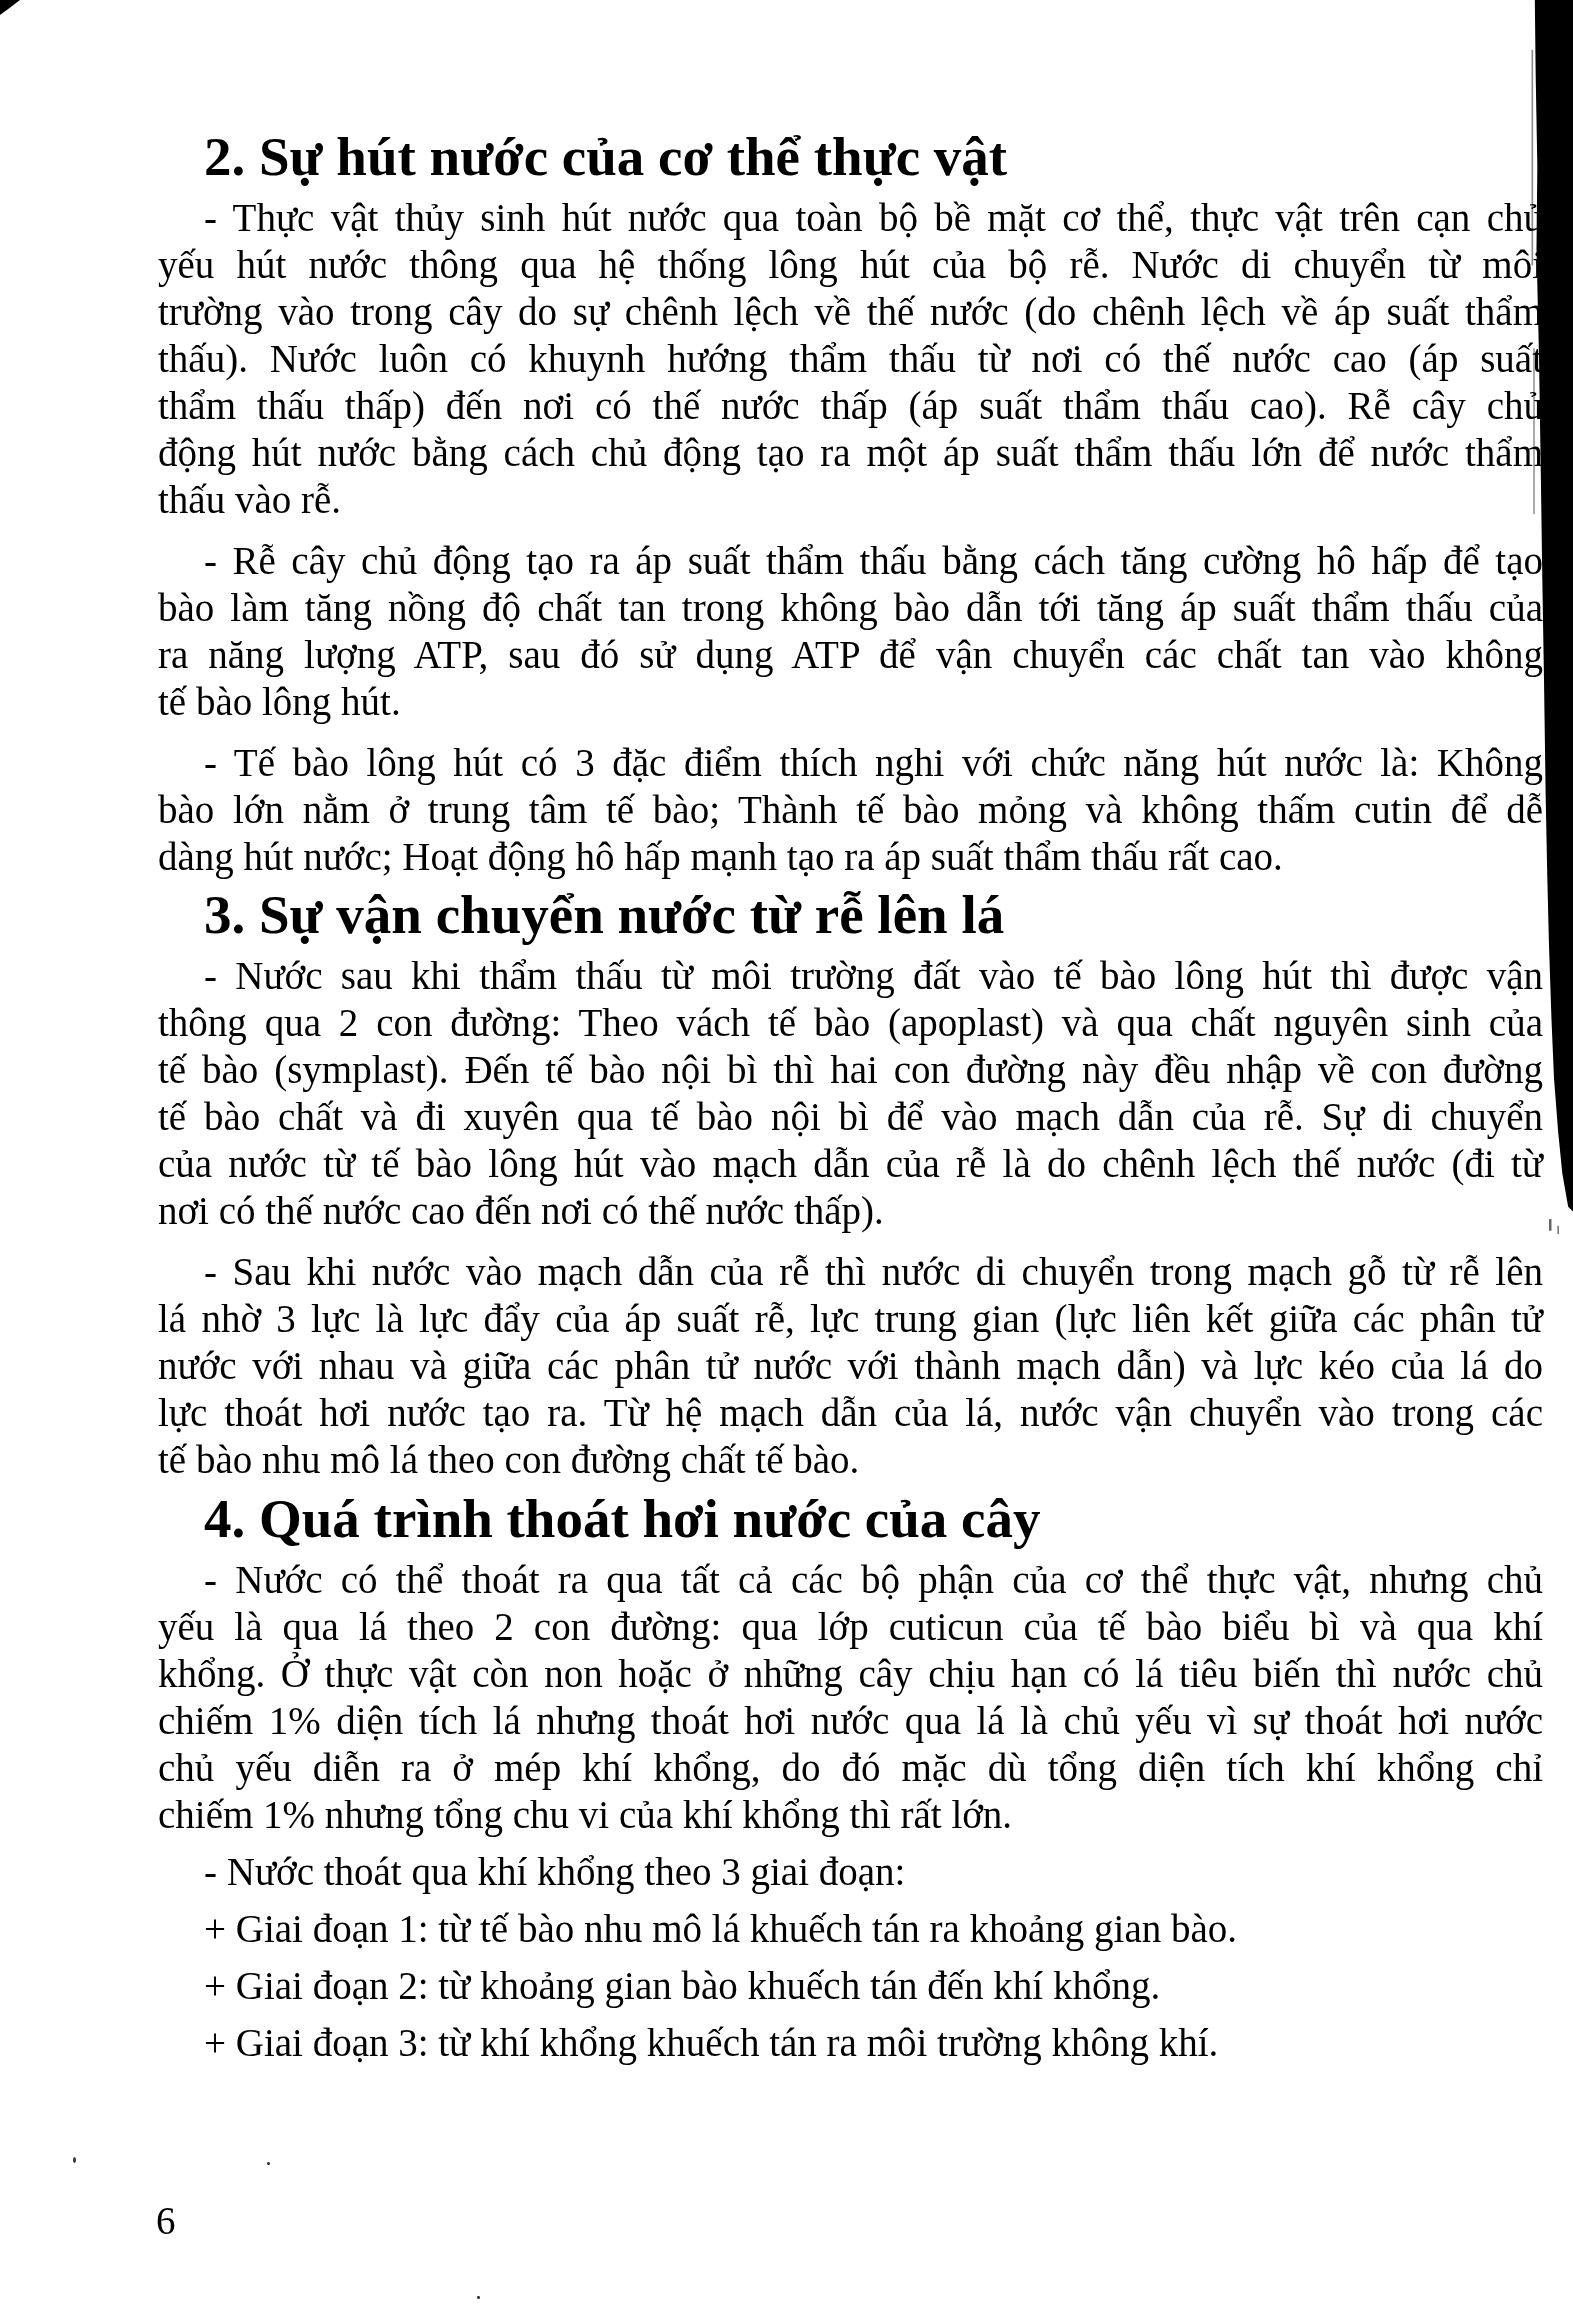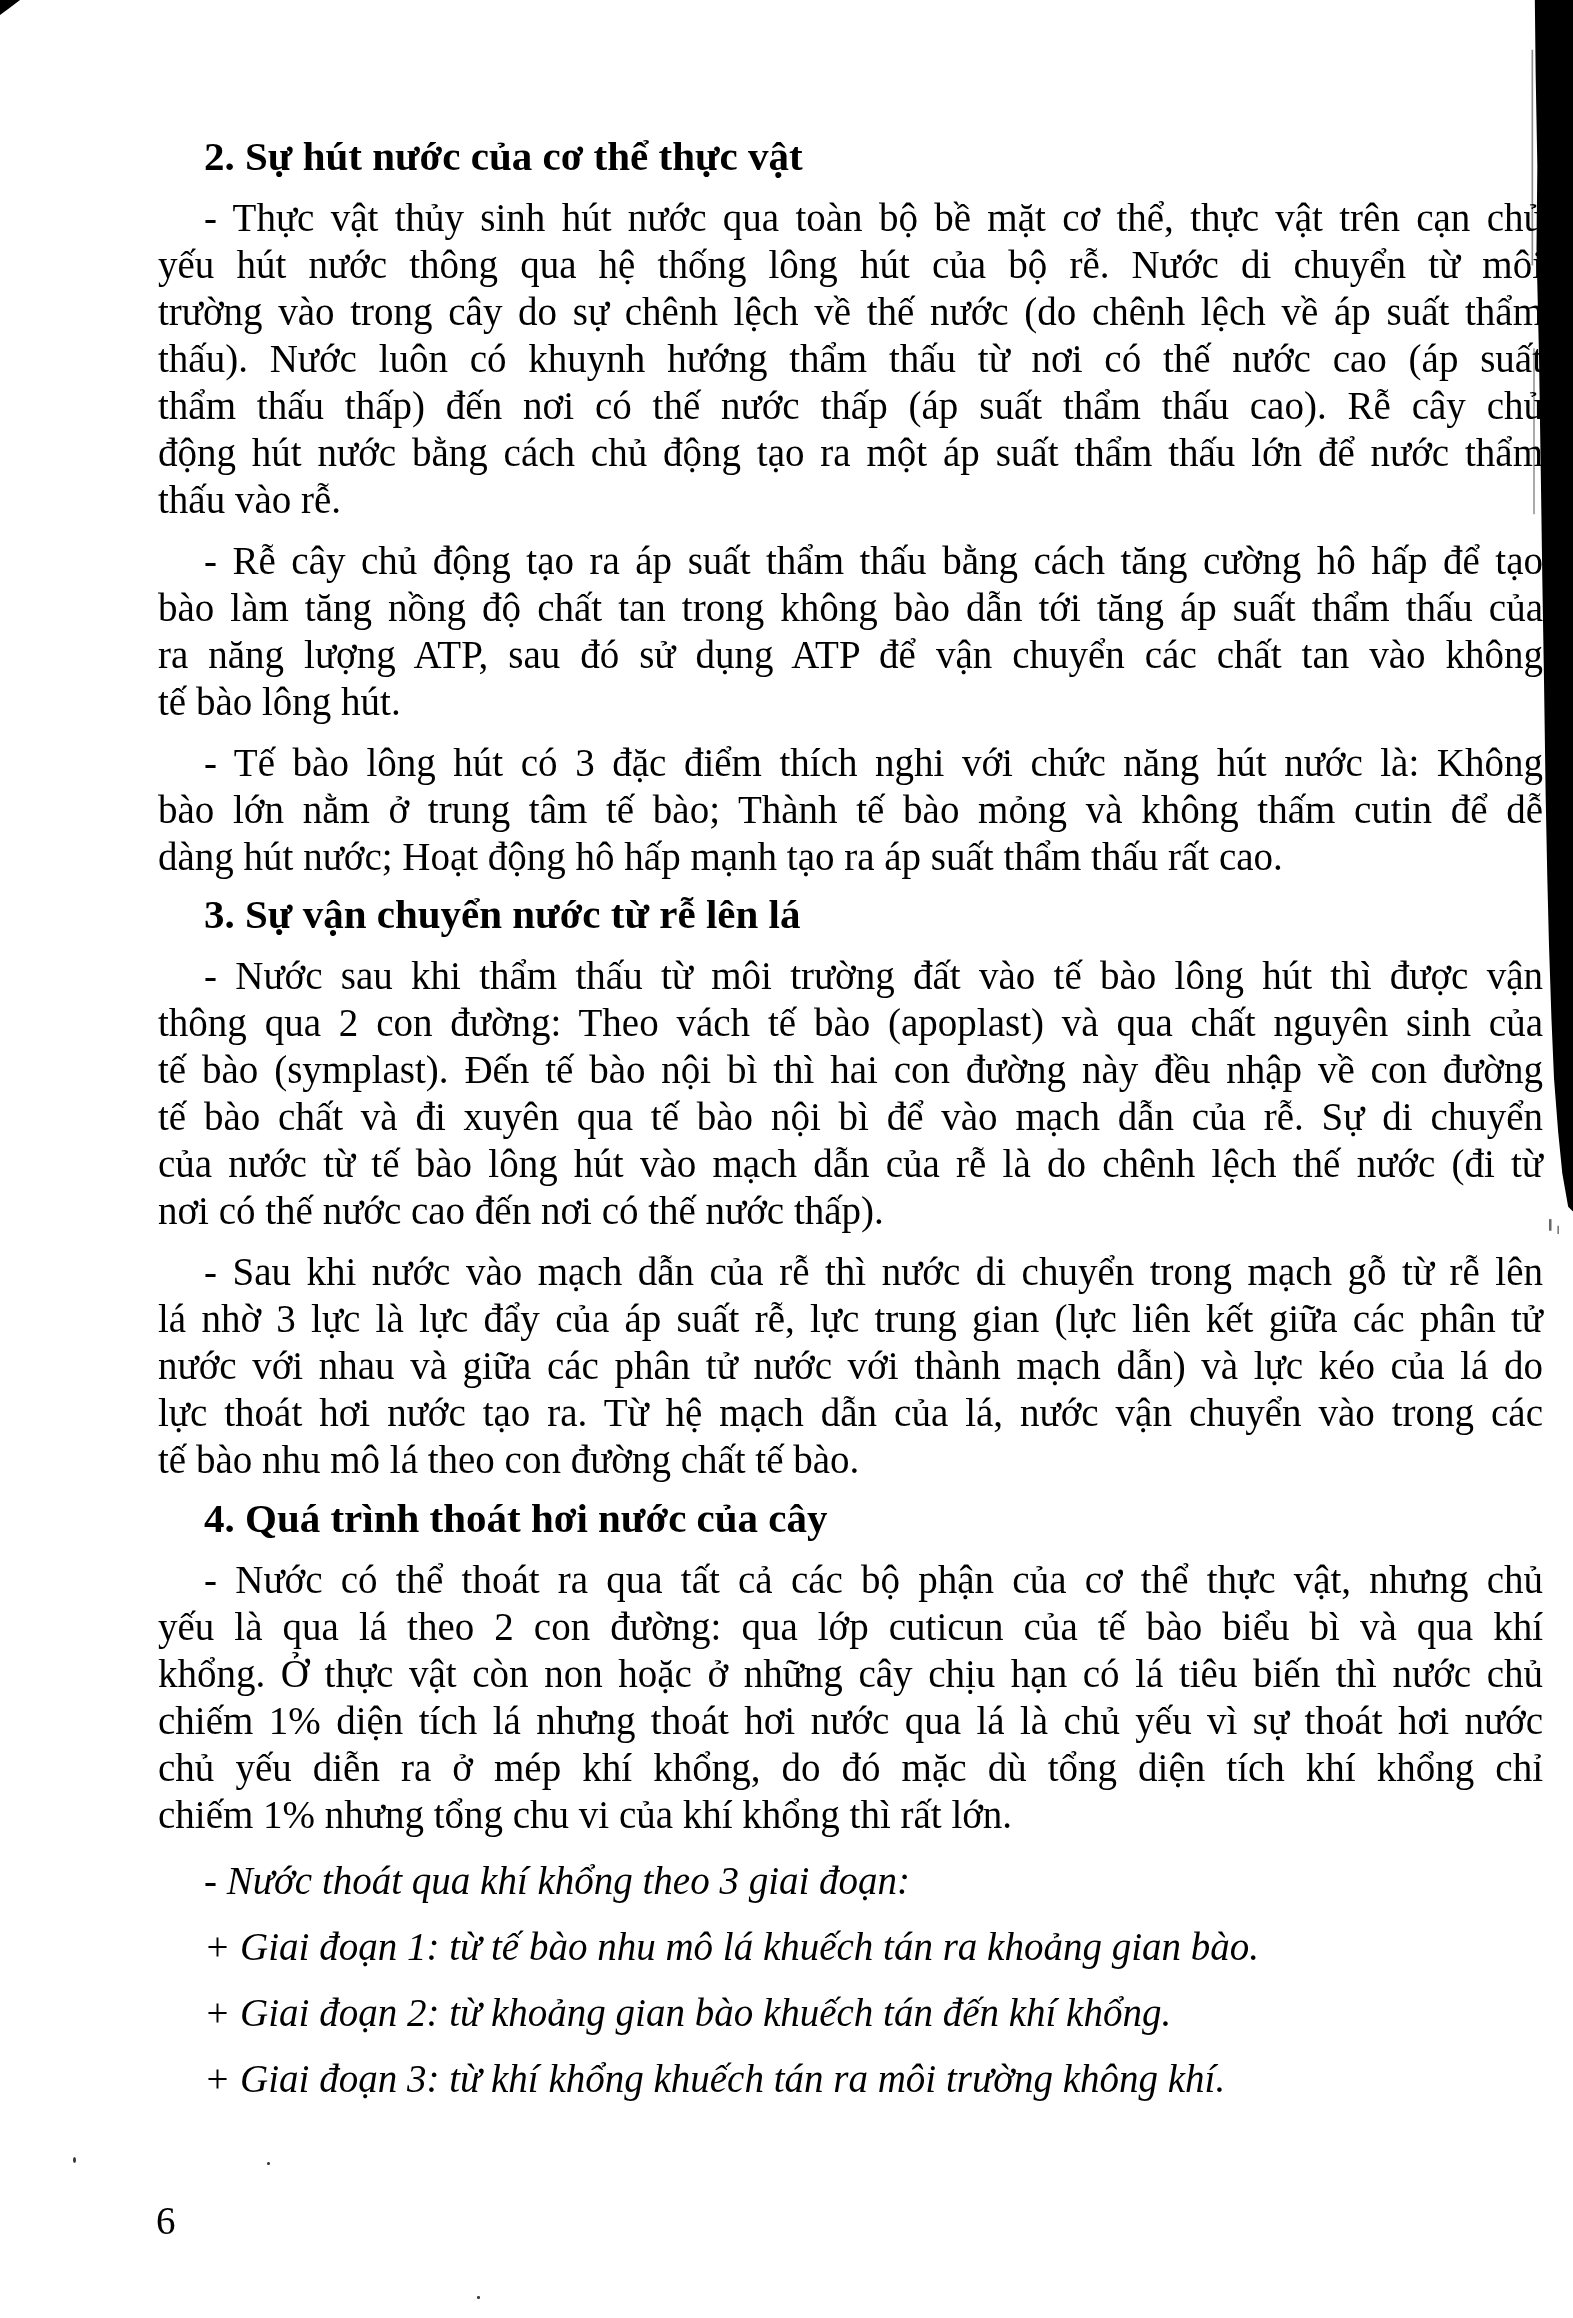--- a/index.html
+++ b/index.html
@@ -5,24 +5,24 @@
   html,body{margin:0;padding:0;background:#ffffff;}
   .page{
     position:relative;width:1574px;height:2319px;background:#ffffff;
     overflow:hidden;color:#000;
     font-family:"Liberation Serif","DejaVu Serif",serif;
   }
   .content{
     position:absolute;left:158px;top:126px;width:1385px;
     font-size:39px;line-height:47px;
   }
-  .heading{font-weight:700;font-size:41px;text-indent:46px;margin:11.6px 0 8.3px;}
+  .heading{font-weight:700;font-size:55px;text-indent:46px;margin:11.6px 0 8.3px;}
   .content > .heading:first-child{margin-top:6.6px;}
   .paragraph{margin-top:14px;}
-  .paragraph.wide{margin-top:19px;font-style:italic;}
+  .paragraph.wide{margin-top:10px;}
   .line{text-align:justify;text-align-last:justify;white-space:nowrap;}
   .line.first{text-indent:46px;}
   .line.last{text-align-last:left;}
   .page-number{position:absolute;left:156px;top:2197px;font-size:39px;line-height:47px;}
   .band{position:absolute;top:0;right:0;width:50px;height:1244px;}
   .corner{position:absolute;top:0;left:0;width:20px;height:15px;}
   .speck{position:absolute;background:#3a3a3a;border-radius:50%;}
   .speck.s1{left:73px;top:2157px;width:3.3px;height:5.8px;}
   .speck.s2{left:267px;top:2162px;width:2.5px;height:3.3px;}
   .speck.s3{left:477px;top:2296px;width:2.5px;height:2.5px;}

